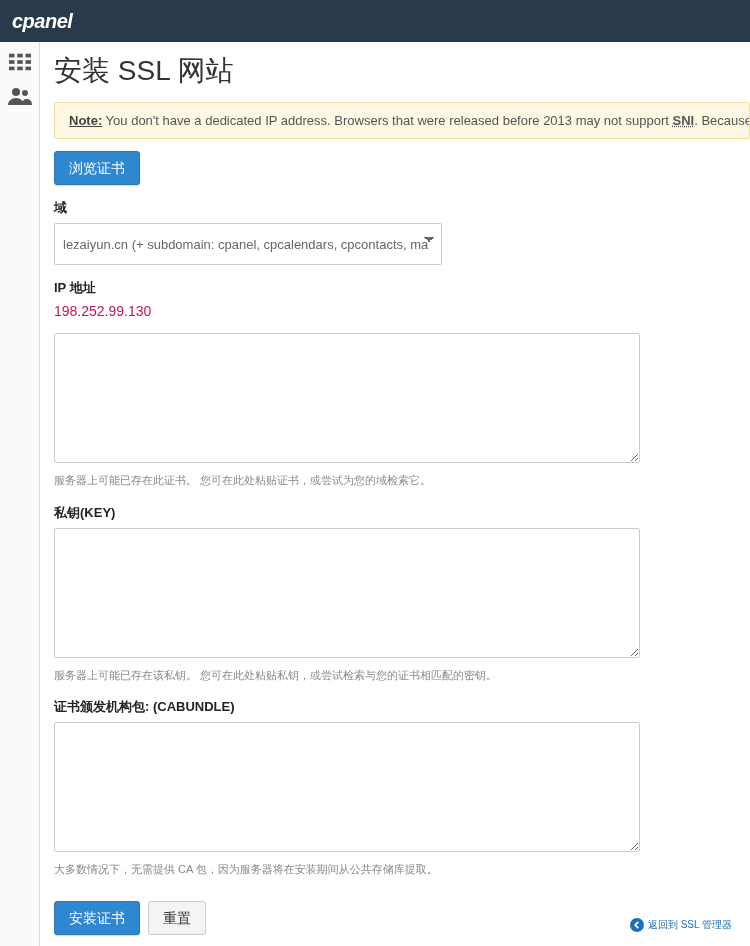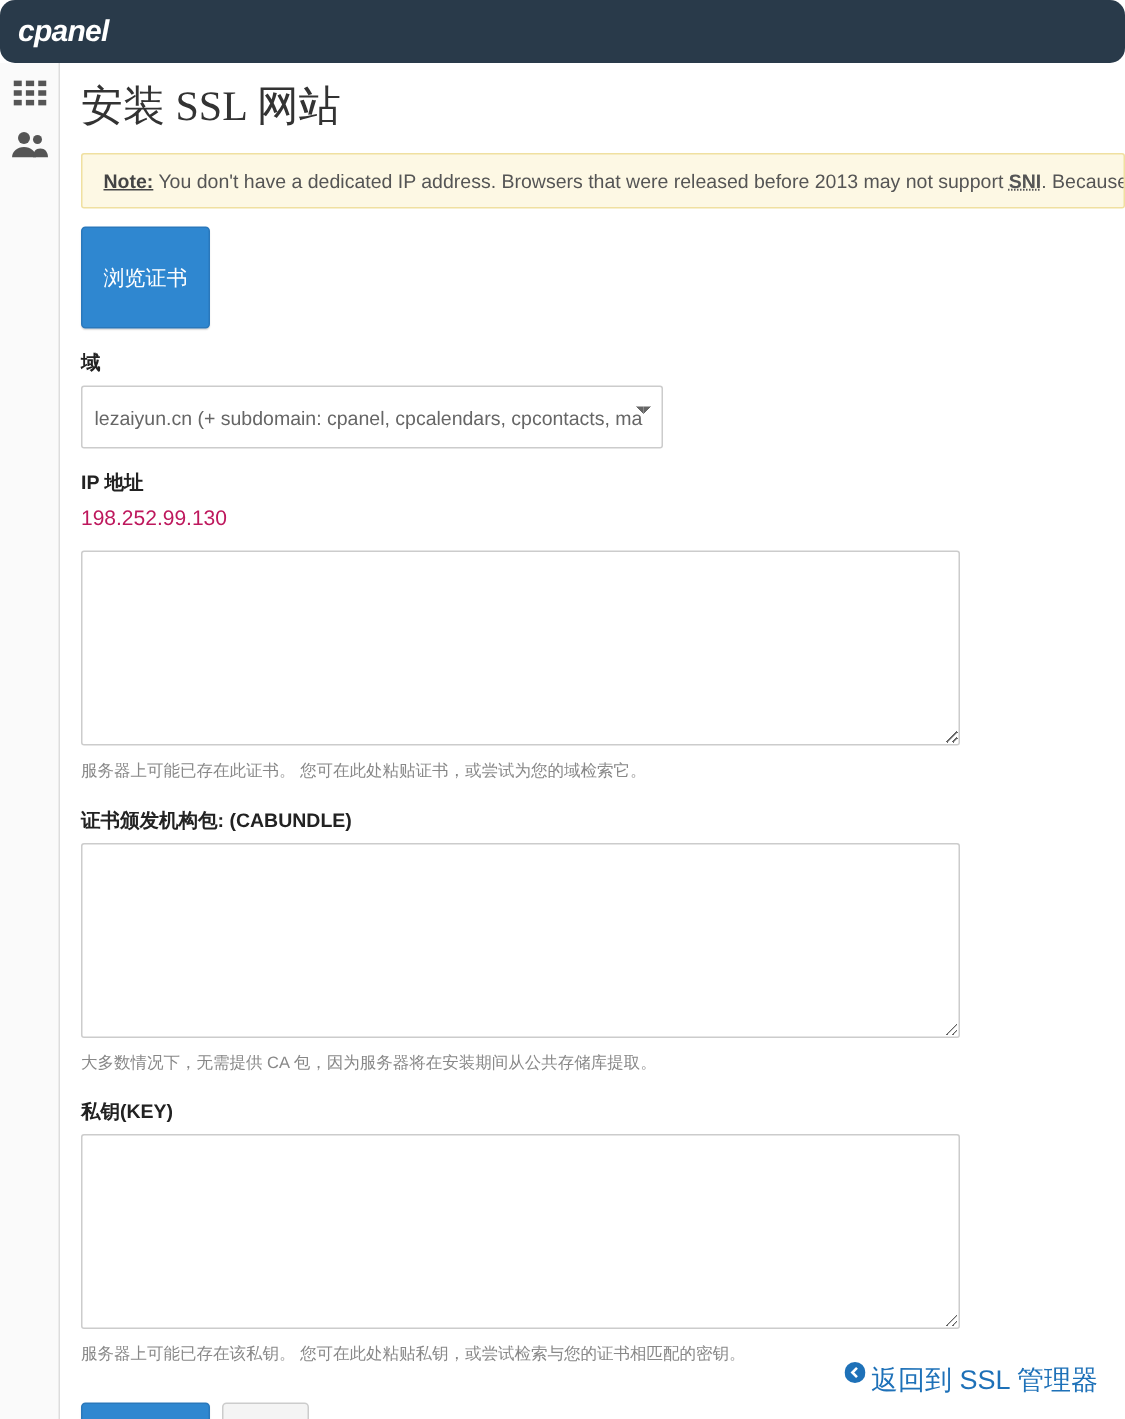--- a/index.html
+++ b/index.html
@@ -13,21 +13,20 @@
       overflow: hidden;
     }
     
     .topbar {
       background: #293a4a;
       color: #fff;
       height: 42px;
       display: flex;
       align-items: center;
       padding: 0 12px;
-      border-radius: 10px;
     }
     .logo {
       font-weight: 700;
       font-style: italic;
       font-size: 20px;
       letter-spacing: -0.5px;
     }
     .logo .c { text-transform: lowercase; }
     
     .layout {
@@ -58,38 +57,37 @@
       flex: 1;
       padding: 10px 0 0 14px;
       overflow: hidden;
       position: relative;
     }
     .page-title {
       font-size: 28px;
       font-weight: 400;
       color: #333;
       margin-bottom: 12px;
-      font-family: Liberation Serif, serif;
     }
     .note-box {
       background: #fdf8e4;
       border: 1px solid #f0e0a0;
       border-radius: 2px;
       padding: 10px 14px;
       font-size: 13px;
       color: #555;
       margin-bottom: 12px;
       white-space: nowrap;
       overflow: hidden;
     }
     .note-box strong { color: #444; text-decoration: underline; }
     .note-box .sni { text-decoration: underline dotted; font-weight: bold; }
     .btn {
       display: inline-block;
-      padding: 24px 14px;
+      padding: 7px 14px;
       font-size: 14px;
       border-radius: 3px;
       border: 1px solid transparent;
       cursor: pointer;
       line-height: 1.3;
     }
     .btn-primary {
       background: #2f87d0;
       border-color: #2a78bb;
       color: #fff;
@@ -149,24 +147,24 @@
       color: #888;
       margin-top: 6px;
       line-height: 1.6;
     }
     .actions { margin-top: 22px; display:flex; gap: 8px;}
     .back-link {
       position: absolute;
       right: 18px;
       bottom: 14px;
       color: #1e71b8;
-      font-size: 18px;
+      font-size: 10px;
       text-decoration: none;
       display: inline-flex;
-      align-items: flex-start;
+      align-items: center;
       gap: 4px;
     }
     .back-link svg { fill: #1e71b8; }
   </style>
 </head>
 <body>
 
 <div class="topbar">
   <span class="logo"><span class="c">cPanel</span></span>
 </div>
@@ -218,29 +216,29 @@
       <label class="label">IP 地址</label>
       <div class="ip-value">198.252.99.130</div>
     </div>
 
     <div class="form-section">
       <textarea class="big" style=""></textarea>
       <div class="help-text">服务器上可能已存在此证书。 您可在此处粘贴证书，或尝试为您的域检索它。</div>
     </div>
 
     <div class="form-section">
+      <label class="label">私钥(KEY)</label>
+      <textarea class="big" style=""></textarea>
+      <div class="help-text">服务器上可能已存在该私钥。 您可在此处粘贴私钥，或尝试检索与您的证书相匹配的密钥。</div>
+    </div>
+
+    <div class="form-section">
       <label class="label">证书颁发机构包: (CABUNDLE)</label>
       <textarea class="big" style=""></textarea>
       <div class="help-text">大多数情况下，无需提供 CA 包，因为服务器将在安装期间从公共存储库提取。</div>
-    </div>
-
-    <div class="form-section">
-      <label class="label">私钥(KEY)</label>
-      <textarea class="big" style=""></textarea>
-      <div class="help-text">服务器上可能已存在该私钥。 您可在此处粘贴私钥，或尝试检索与您的证书相匹配的密钥。</div>
     </div>
 
     <div class="actions">
       <button class="btn btn-primary">安装证书</button>
       <button class="btn btn-default">重置</button>
     </div>
 
     <a href="#" class="back-link">
       <svg viewBox="0 0 16 16" width="14" height="14">
         <circle cx="8" cy="8" r="8"></circle>

